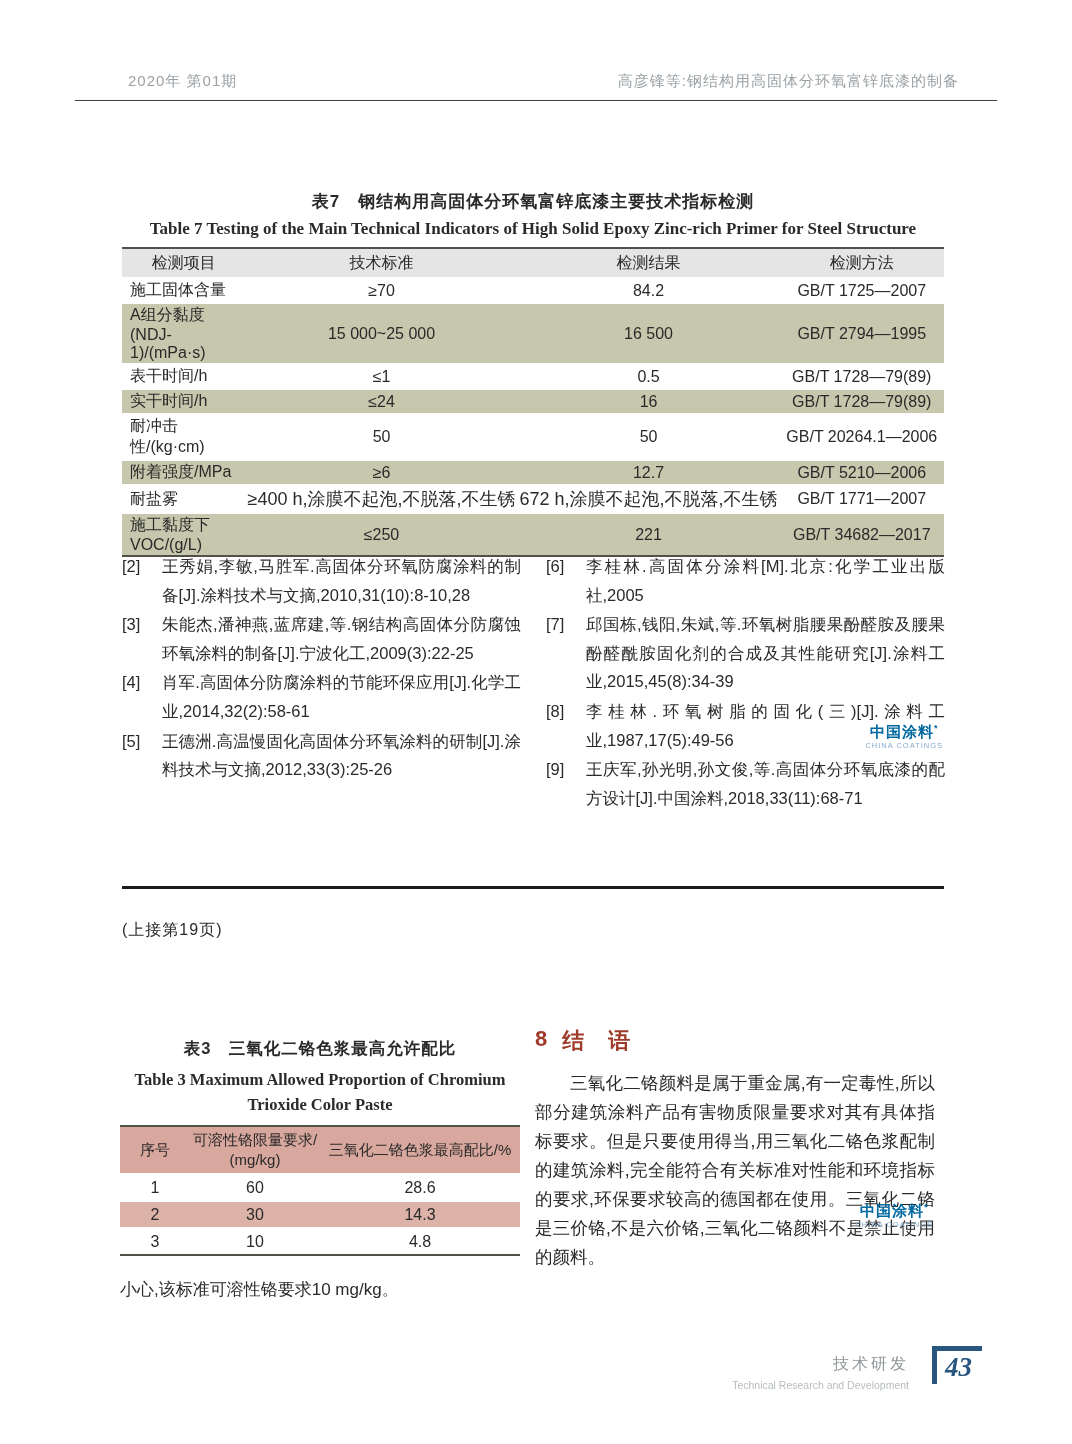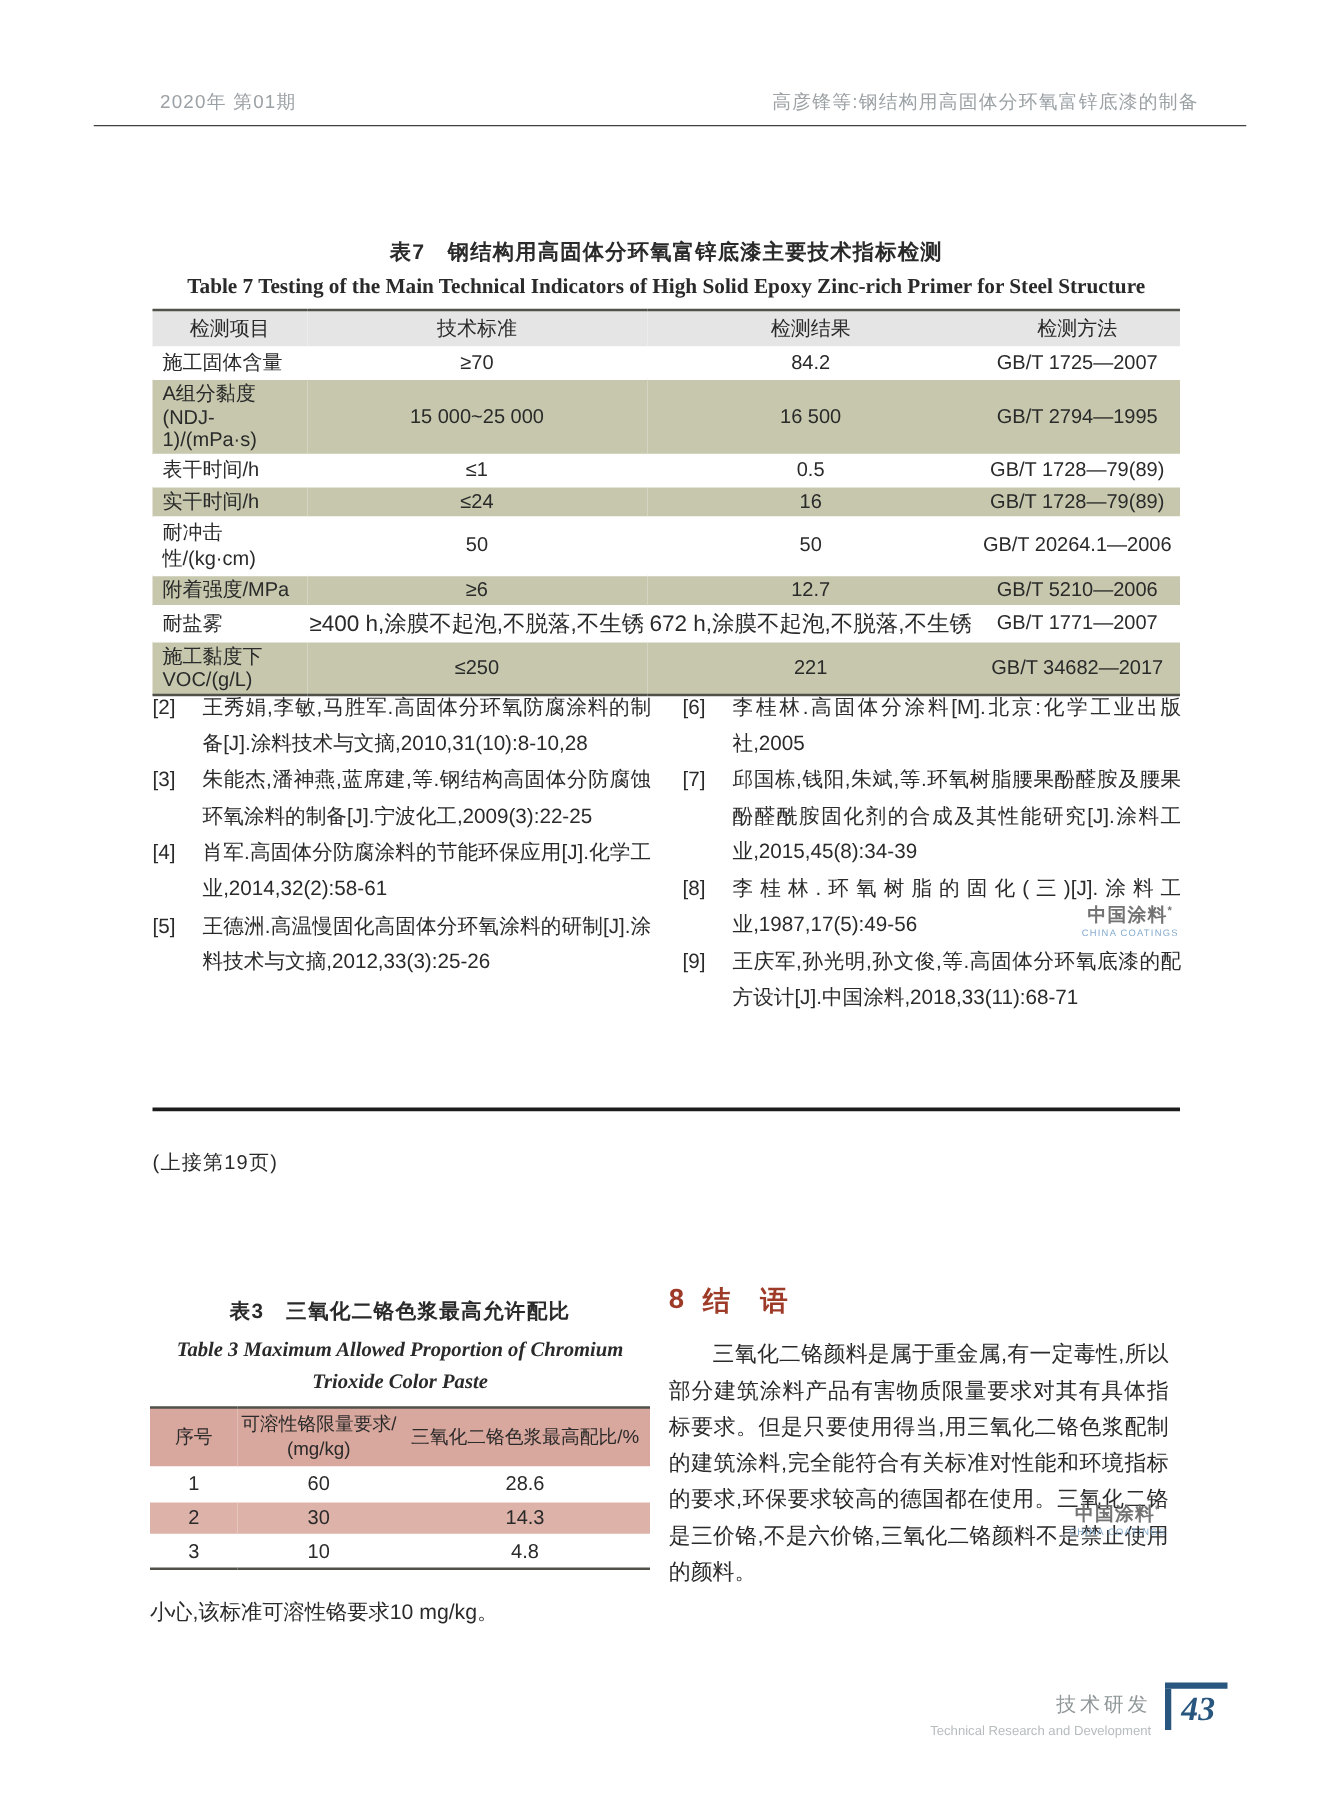--- a/index.html
+++ b/index.html
@@ -43,54 +43,54 @@
   
   .refs { position:absolute; top:552px; left:122px; width:823px;
           display:flex; gap:25px; font-size:16.5px; line-height:28.6px; }
   .refs-col { width:399px; position:relative; }
   .ref-item { display:flex; margin-bottom:1px; }
   .ref-num { width:40px; flex:0 0 40px; }
   .ref-text { flex:1; text-align:justify; }
 
   
   .cc-logo { text-align:center; line-height:1; }
-  .cc-cn { color:#737373; font-weight:bold; font-size:15px; letter-spacing:1px; }
+  .cc-cn { color:#0369a1; font-weight:bold; font-size:15px; letter-spacing:1px; }
   .cc-mark { font-size:9px; vertical-align:super; }
   .cc-en { color:#85abce; font-size:7.5px; letter-spacing:1px; margin-top:3px; }
   .cc-refs { position:absolute; top:172px; right:2px; }
   .cc-concl { position:absolute; top:183px; right:2px; }
 
   
   .divider { position:absolute; top:886px; left:122px; width:822px; height:3px; background:#1c1c1c; }
   .continuation { position:absolute; top:920px; left:122px; font-size:16px; letter-spacing:1px; }
 
   
   .bottom { position:absolute; top:1020px; left:120px; width:825px; display:flex; gap:15px; }
   .bot-left { width:400px; }
   .bot-right { width:400px; position:relative; }
 
   .t3-title-cn { text-align:center; font-weight:bold; font-size:16.5px; margin-top:18px; letter-spacing:1px; }
   .t3-title-en { text-align:center; font-weight:bold; font-size:16.5px;
-                 font-family:"Liberation Serif", serif; margin-top:7px; line-height:25px;font-style:italic; }
+                 font-family:"Liberation Serif", serif; margin-top:7px; line-height:25px; }
   .t3-table { margin-top:8px; font-size:16px;
               border-top:2px solid #51514a; border-bottom:2px solid #51514a; }
   .t3-table th { background:#d8a79d; font-weight:normal; font-size:15px;
                  padding:3px 2px; line-height:20px; border-bottom:2px solid #ffffff; }
   .t3-table td { text-align:center; height:27px; border-bottom:2px solid #ffffff; }
   .t3-table tbody tr:nth-child(2) td { background:#ddb2a9; }
   .t3-table tbody tr:last-child td { border-bottom:none; }
   .t3-note { margin-top:22px; font-size:17px; }
 
   .sec8-head { display:flex; gap:14px; color:#9e3b28; font-weight:bold;
                font-size:22px; margin-top:6px; letter-spacing:1px; white-space:pre; }
   .sec8-body { margin-top:13px; font-size:17.5px; line-height:29px;
                text-align:justify; text-indent:2em; }
 
   
-  .footer { position:absolute; top:1346px; right:90px; display:flex; align-items:flex-start; gap:11px; }
+  .footer { position:absolute; top:1346px; right:90px; display:flex; align-items:flex-start; gap:23px; }
   .footer-labels { text-align:right; padding-top:8px; }
   .footer-cn { color:#8f9698; font-size:16px; letter-spacing:3px; }
   .footer-en { color:#b7bdbf; font-size:10.5px; margin-top:4px; }
   .page-num-box { position:relative; border-top:5px solid #28567f; padding:1px 10px 6px 13px; }
   .page-num-box::before { content:""; position:absolute; left:0; top:0; width:5px; height:33px; background:#28567f; }
   .page-num { font-family:"Liberation Serif", serif; font-style:italic; font-weight:bold;
               font-size:27px; color:#28567f; }
 </style>
 </head>
 <body>

